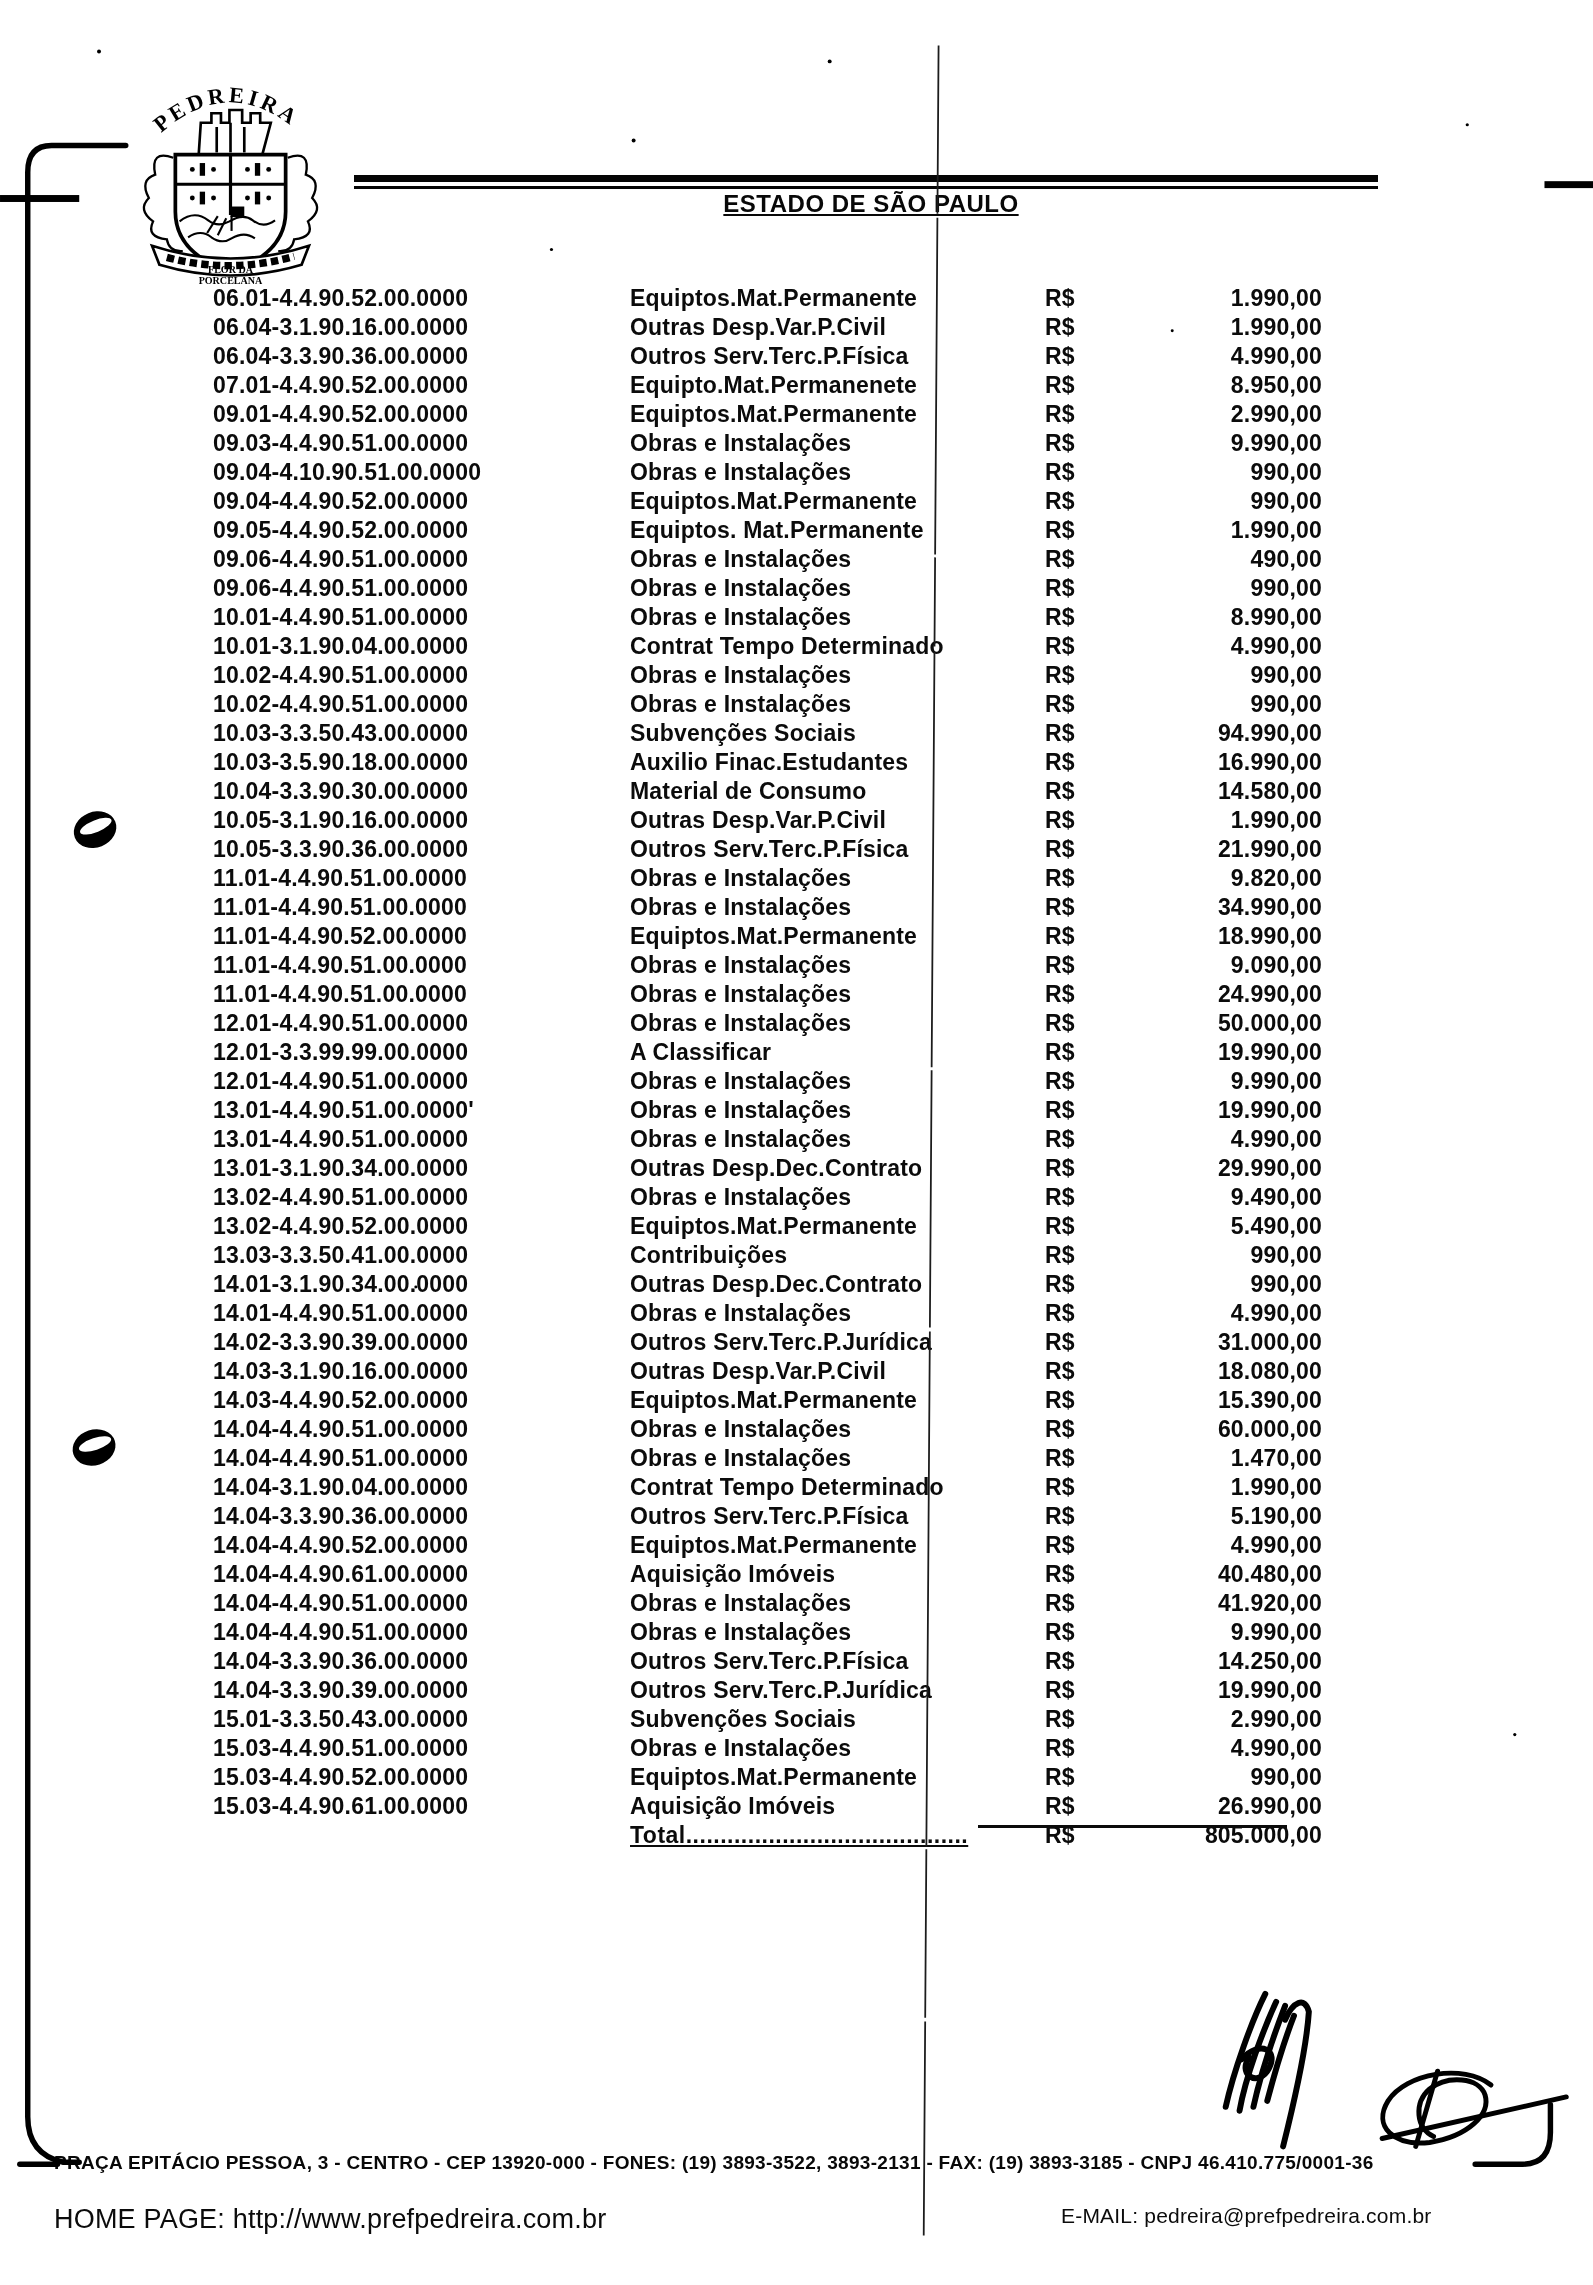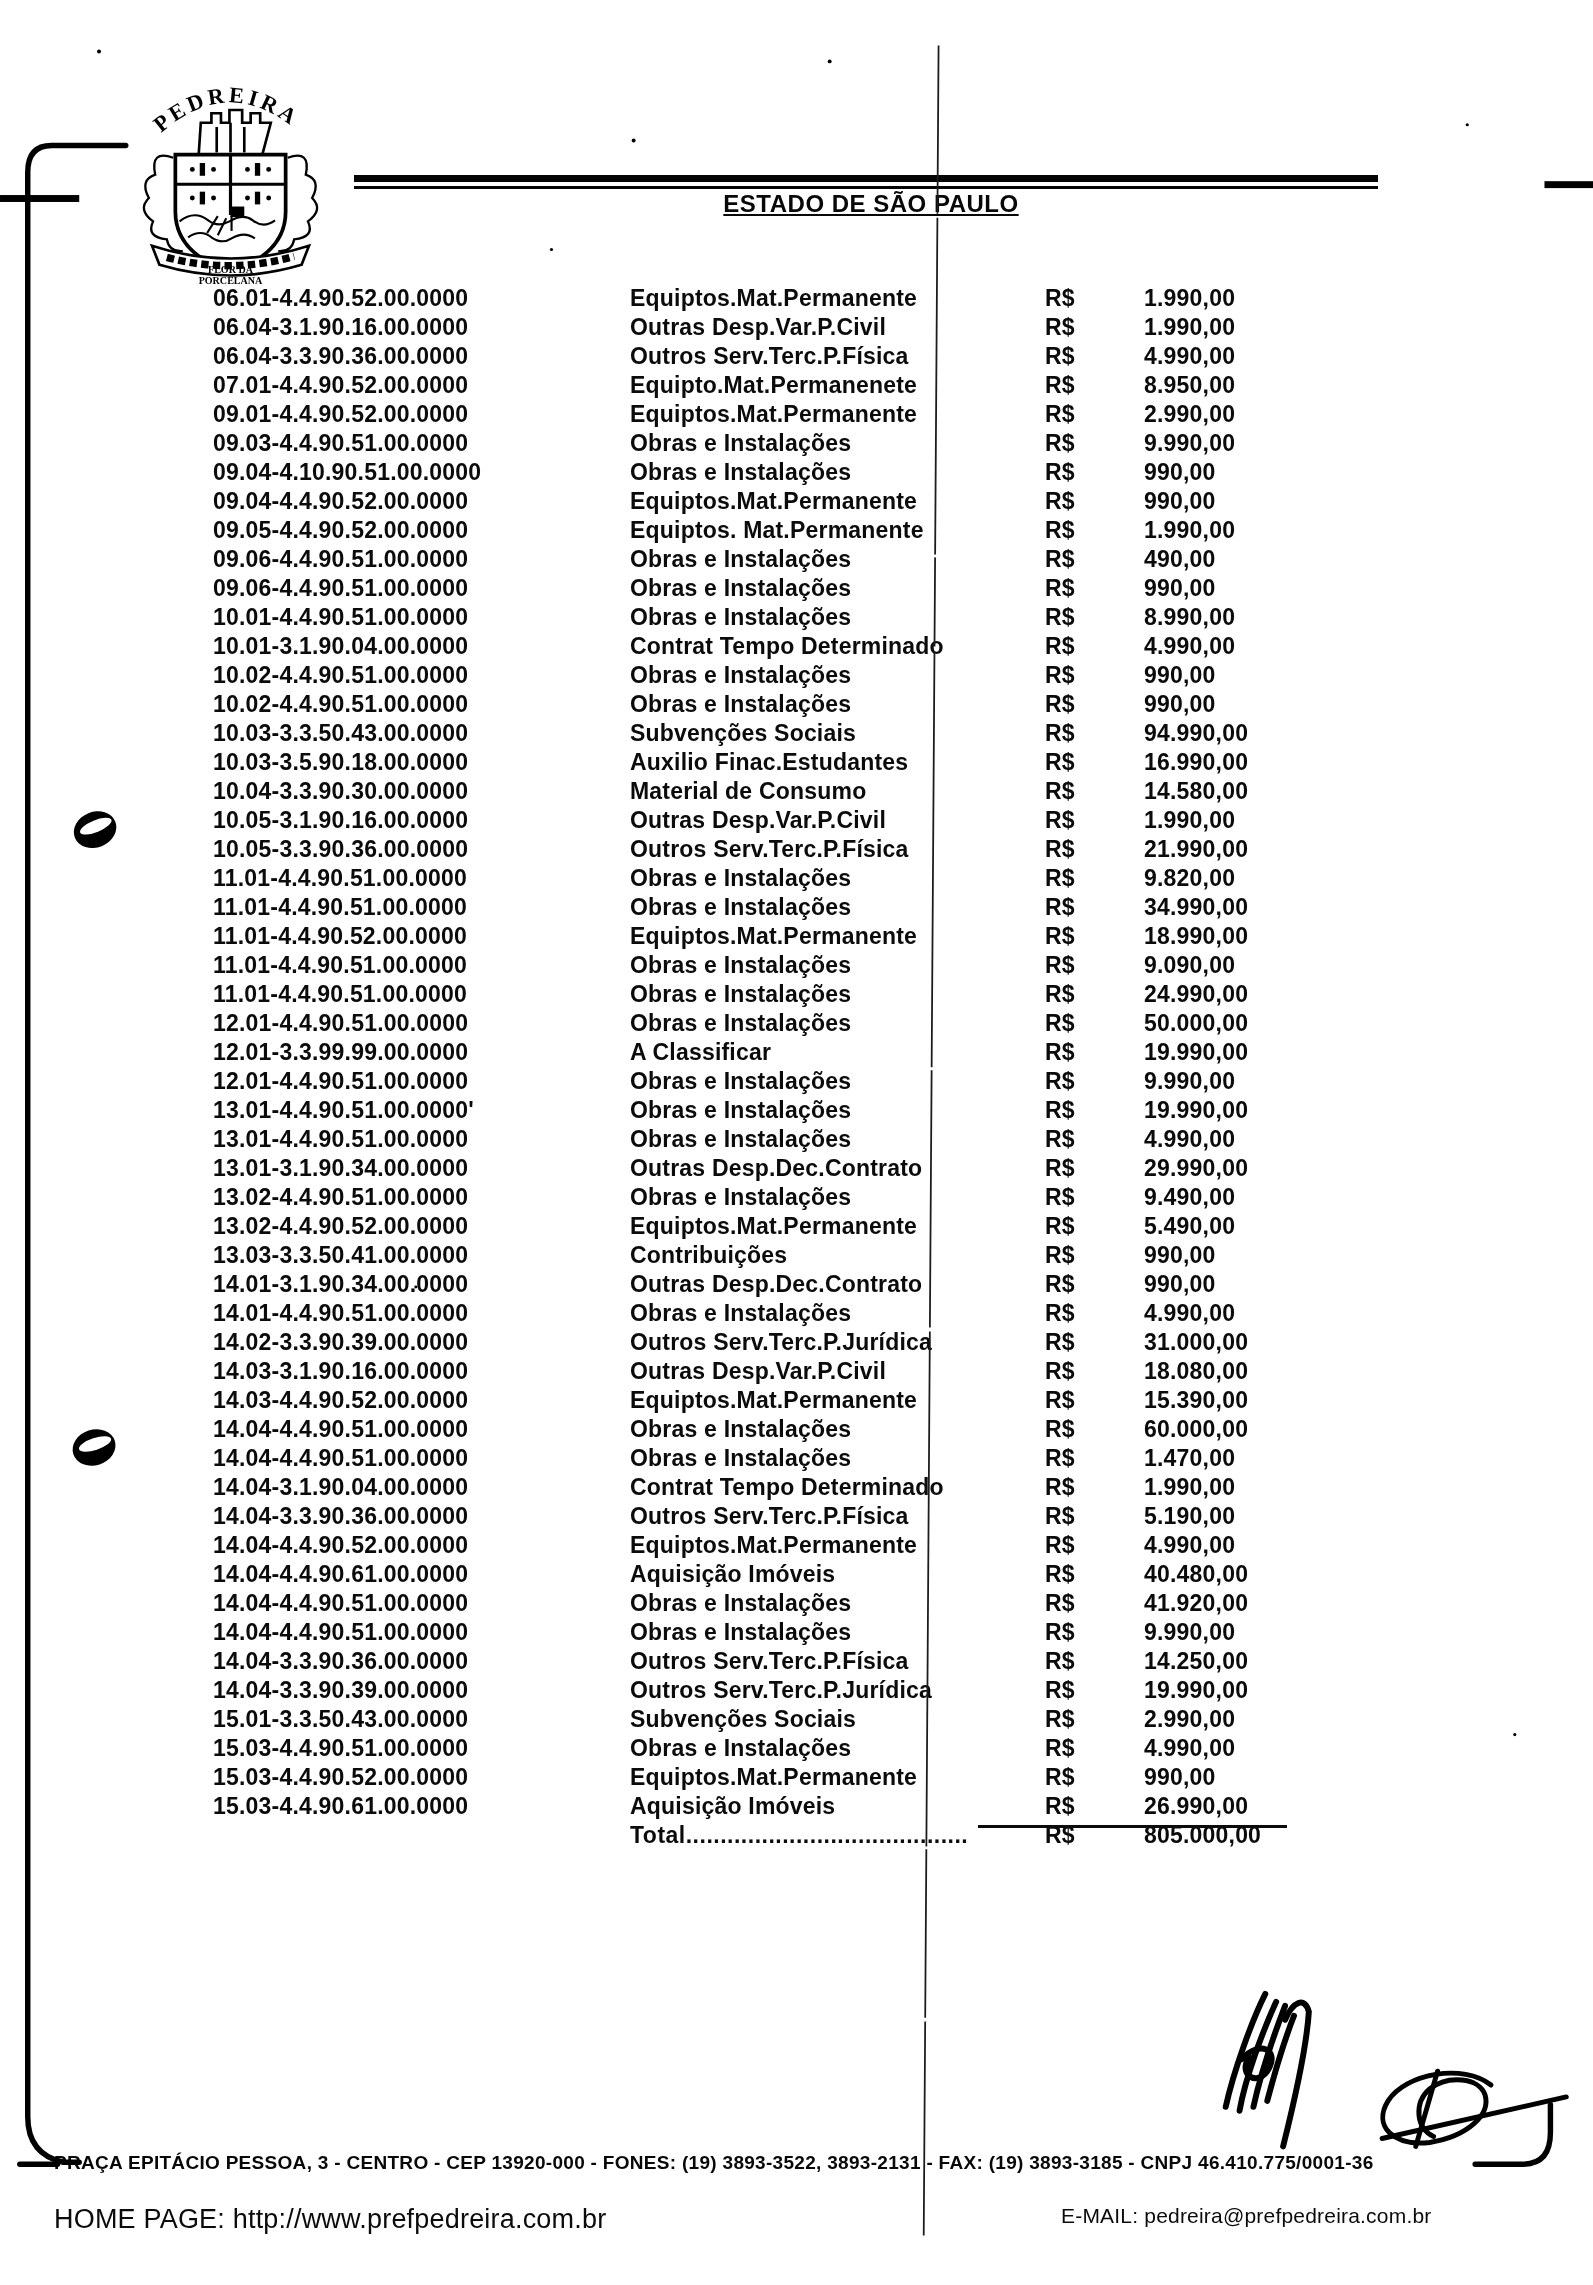--- a/index.html
+++ b/index.html
@@ -12,23 +12,23 @@
   .title-underline-b{position:absolute;left:354px;top:186px;width:1024px;height:3px;background:#050505;}
   .subtitle{position:absolute;left:594px;top:190px;width:554px;text-align:center;
             font-size:24px;font-weight:700;letter-spacing:0.5px;color:#080808;text-decoration:underline;}
   
   .logo{position:absolute;left:124px;top:57px;width:213px;height:228px;}
   
   .table{position:absolute;left:0;top:284px;width:1594px;}
   .row{display:grid;grid-template-columns:401px 399px 83px 178px;padding-left:213px;
        height:29px;line-height:29px;font-size:23px;font-weight:600;letter-spacing:0.2px;
        white-space:nowrap;gap:16px;}
-  .c-val{}
+  .c-val{text-align:right;}
   .total-row{font-weight:800;}
-  .total-row .c-desc{letter-spacing:0.5px;}
+  .total-row .c-desc{letter-spacing:0.5px;text-decoration:underline;}
   .total-line{position:absolute;left:978px;top:1825px;width:309px;height:3px;background:#0b0b0b;}
   
   .footer-address{position:absolute;left:54px;top:2152px;width:1431px;font-size:19px;font-weight:700;
                   letter-spacing:0.3px;white-space:nowrap;color:#080808;}
   .footer-home{position:absolute;left:54px;top:2204px;font-size:27px;letter-spacing:0.2px;color:#0b0b0b;}
   .footer-email{position:absolute;left:1061px;top:2204px;font-size:21px;letter-spacing:0.2px;color:#0b0b0b;text-align:center;}
   
   .overlay{position:absolute;left:0;top:0;width:1594px;height:2286px;pointer-events:none;}
 </style>
 </head>

